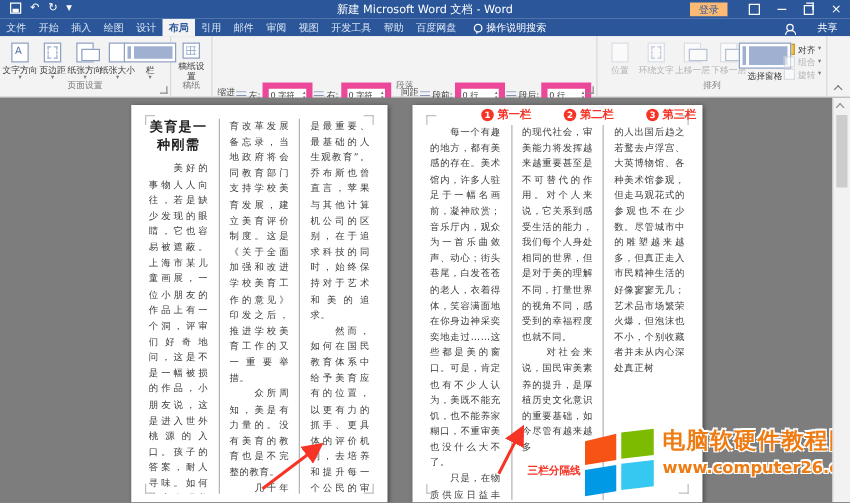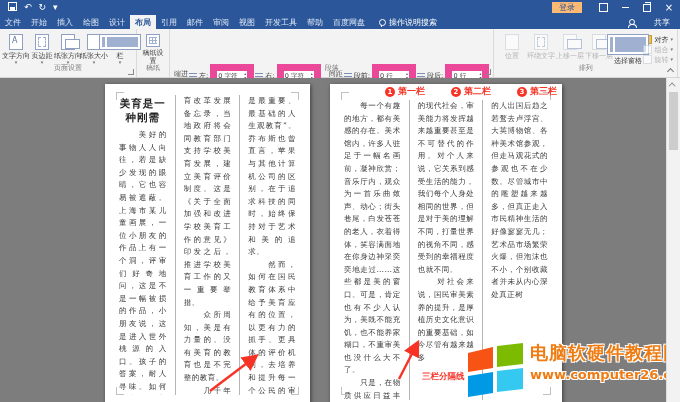--- a/index.html
+++ b/index.html
@@ -46,38 +46,38 @@
   .pic.grid:after{content:"";position:absolute;inset:2px;background:
      linear-gradient(#9fb0d0 1px,transparent 1px),linear-gradient(90deg,#9fb0d0 1px,transparent 1px);background-size:3px 3px;}
   .smallstack{display:flex;flex-direction:column;justify-content:flex-start;gap:1px;padding-top:3px;}
   .sbtn{display:flex;align-items:center;gap:2px;font-size:7px;height:9px;white-space:nowrap;cursor:default;}
   .sq{width:7px;height:7px;border:1px solid #8fa0c1;background:#fff;display:inline-block;}
   .pcols{display:flex;gap:8px;padding-top:2px;}
   .pcol{display:flex;flex-direction:row;gap:1px;margin-top:36px;}
   .phead{font-size:7px;color:#444;line-height:8px;margin-bottom:1px;}
   .prow{display:flex;align-items:center;gap:2px;height:12px;font-size:7px;}
   .ilines{width:8px;height:7px;background:linear-gradient(#7d8fb5 1px,transparent 1px);background-size:100% 3px;}
-  .spin{width:28px;height:10px;border:7px solid #ec4899;background:#fff;display:flex;align-items:center;font-size:6.5px;padding:0 1px;justify-content:space-between;}
+  .spin{width:28px;height:10px;border:5px solid #ec4899;background:#fff;display:flex;align-items:center;font-size:6.5px;padding:0 1px;justify-content:space-between;}
   .spin .ud{display:flex;flex-direction:column;font-size:4px;line-height:4px;color:#666;}
   .abtn{width:27px;display:flex;flex-direction:column;align-items:center;padding-top:2px;cursor:default;}
   .abtn .lbl{font-size:7px;line-height:8px;white-space:nowrap;}
   .dis{color:#b3b3b3;}
   .dis .pic,.dis .sq{border-color:#c9cfda;opacity:.6;}
   .collapse{position:absolute;right:6px;bottom:4px;width:6px;height:6px;}
   .collapse:after{content:"";position:absolute;left:0;top:2px;width:4px;height:4px;border-top:1px solid #777;border-left:1px solid #777;transform:rotate(45deg);}
   
   .docarea{position:relative;height:324px;background:#7d7d7d;overflow:hidden;}
   .page{position:absolute;top:6px;background:#fff;box-shadow:1px 1px 4px rgba(0,0,0,.5);}
   .page1{left:105px;width:205px;height:345px;}
   .page2{left:330px;width:232px;height:345px;}
   .cols{display:flex;padding:11px 14px 0 14px;}
   .page2 .cols{padding-top:16px;}
   .col{flex:1;overflow:hidden;height:300px;}
   .col + .col{border-left:1px solid #b5b5b5;padding-left:8px;margin-left:8px;}
-  .doctitle{font-size:10.5px;line-height:14px;font-weight:bold;text-align:center;margin:1px 0 5px 0;color:#222;letter-spacing:1px;}
+  .doctitle{font-size:10.5px;line-height:14px;font-weight:bold;text-align:center;margin:1px 0 5px 0;color:#222;letter-spacing:1px;font-family:Liberation Serif, serif;}
   .coltext{font-size:7.5px;line-height:12.6px;letter-spacing:.5px;text-align:justify;color:#3a3a3a;white-space:pre-line;}
   .cm{position:absolute;width:7px;height:7px;border:0 solid #c0c0c0;}
   .cm.tl{left:11px;top:8px;border-left-width:1px;border-top-width:1px;}
   .cm.tr{right:11px;top:8px;border-right-width:1px;border-top-width:1px;}
   .cm.bl{left:11px;top:303px;border-left-width:1px;border-bottom-width:1px;}
   .cm.br{right:11px;top:303px;border-right-width:1px;border-bottom-width:1px;}
   
   .anno{position:absolute;top:7px;left:385px;display:flex;gap:26px;z-index:5;}
   .anno .item{display:flex;align-items:center;gap:3px;color:#f73326;font-size:9px;font-weight:bold;white-space:nowrap;}
   .anno .num{width:10px;height:10px;border-radius:50%;background:#f73326;color:#fff;font-size:7px;line-height:10px;text-align:center;font-weight:bold;}
@@ -101,20 +101,21 @@
 
 <div class="app">
 
   <header class="titlebar">
     <div class="qat">
       <span><i class="ic-save"></i></span>
       <span class="g">↶</span>
       <span class="g">↻</span>
       <span class="g">▾</span>
     </div>
+    <div class="title">新建 Microsoft Word 文档 - Word</div>
     <div class="tb-right">
       <button class="signin">登录</button>
       <span class="winbtn">
           <i class="ic-rdo"></i>
         </span>
       <span class="winbtn">
           <i class="ic-min"></i>
         </span>
       <span class="winbtn">
           <i class="ic-restore"></i>

